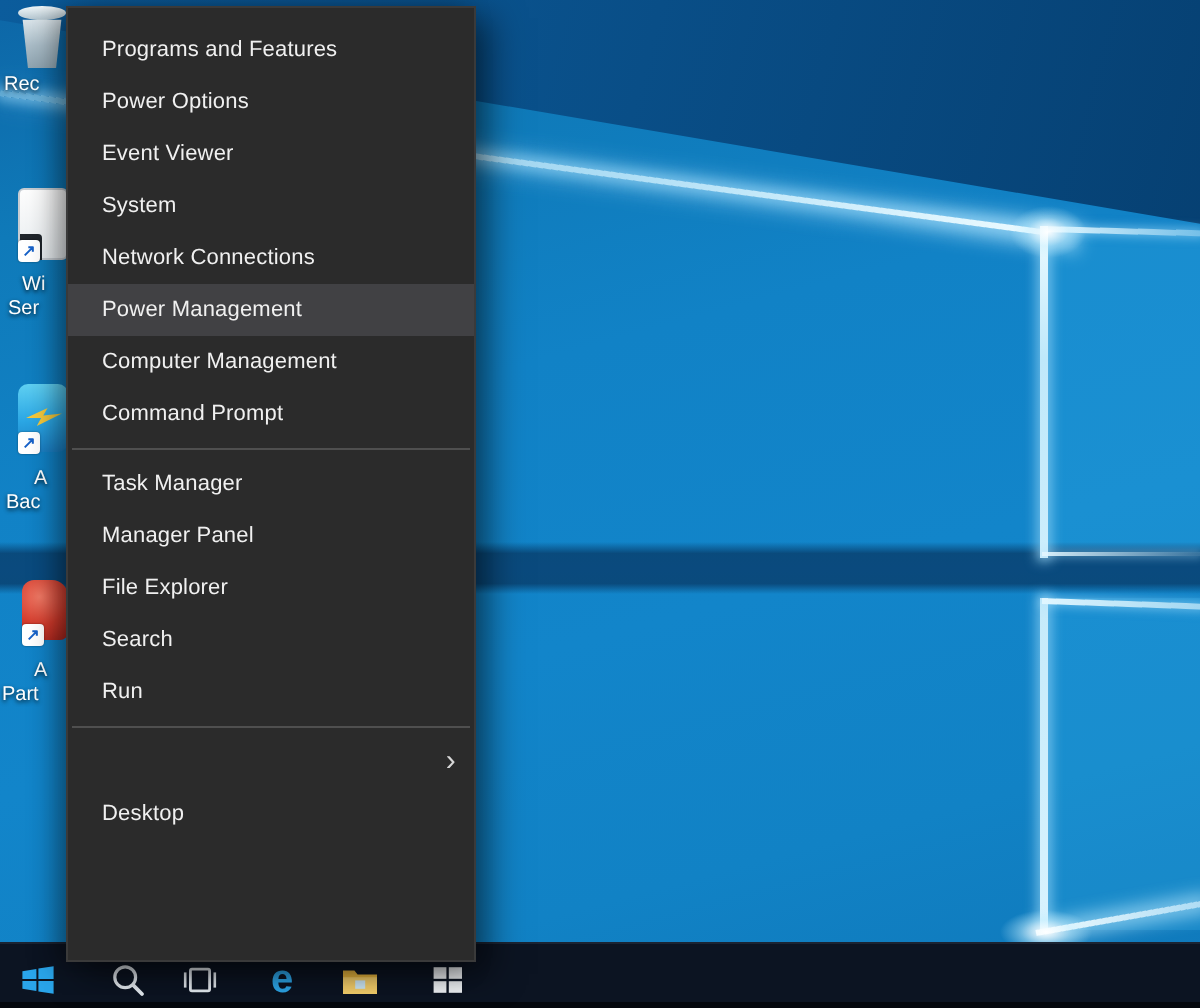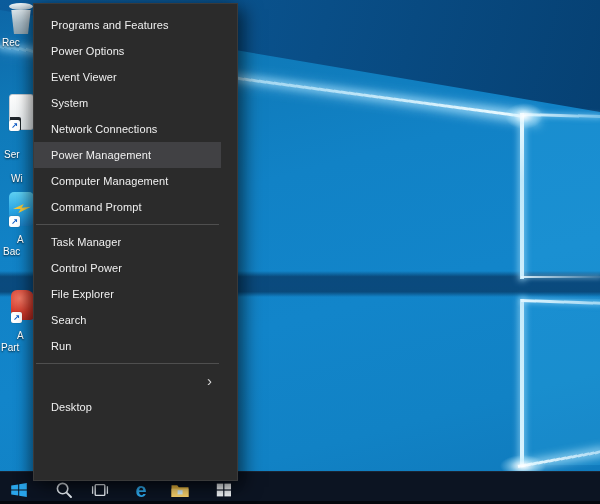--- a/index.html
+++ b/index.html
@@ -70,21 +70,21 @@
   .bkp-flash { position:absolute; left:4px; top:12px; width:18px; height:9px;
     background:#f5c93c; clip-path:polygon(0 55%,60% 0,48% 42%,100% 30%,30% 100%,42% 55%); }
   .part-box { position:absolute; left:11px; top:290px; width:23px; height:30px; border-radius:6px 8px 4px 4px;
     background:radial-gradient(circle at 38% 28%, #f07a66, #d43b2c 55%, #a8241c 100%); }
   .badge { position:absolute; width:11px; height:11px; background:#fff; border-radius:2px;
     color:#1661c8; font-size:8px; line-height:11px; text-align:center; font-weight:bold;
     box-shadow:0 0 1px rgba(0,0,0,0.5); }
 
   
   .menu { position:absolute; left:33px; top:3px; width:205px; height:478px; z-index:3;
-    background:#2b2b2b; border:1px solid #3a3a3a; padding:8px 16px 8px 0;
+    background:#2b2b2b; border:1px solid #3a3a3a; padding:8px 0 8px 0;
     box-shadow:-6px 2px 12px rgba(0,0,0,0.35), 7px 6px 16px rgba(0,0,0,0.5); }
   .mi { position:relative; height:26px; line-height:26px; padding-left:17px;
     color:#f0f0f0; font-size:11px; letter-spacing:0.1px; cursor:default; }
   .mi.hl { background:#414144; }
   .sep { height:1px; background:#4f4f4f; margin:4px 2px; }
   .chev { position:absolute; right:9px; top:0; font-size:15px; color:#d8d8d8; line-height:25px; }
 
   
   .taskbar { position:absolute; left:0; top:471px; width:600px; height:33px; z-index:2;
     background:#0c1422; border-top:1px solid #1b2433; }
@@ -120,21 +120,21 @@
     <div class="bin-lid"></div>
     <div class="bin-body"></div>
     <div class="dlabel" style="left:2px;top:37px;text-align:center;">Rec</div>
   </div>
 
   <div class="dicon" style="left:0;top:0;width:36px;height:170px;">
     <div class="media-box">
       <div class="media-corner">♪</div>
     </div>
     <div class="badge" style="left:9px;top:120px;">↗</div>
-    <div class="dlabel" style="left:11px;top:137px;margin-top:36px;">Wi</div>
+    <div class="dlabel" style="left:11px;top:137px;">Wi</div>
     <div class="dlabel" style="left:4px;top:149px;">Ser</div>
   </div>
 
   <div class="dicon" style="left:0;top:0;width:36px;height:270px;">
     <div class="bkp-box">
       <div class="bkp-flash"></div>
     </div>
     <div class="badge" style="left:9px;top:216px;">↗</div>
     <div class="dlabel" style="left:17px;top:234px;">A</div>
     <div class="dlabel" style="left:3px;top:246px;">Bac</div>
@@ -151,21 +151,21 @@
     <div class="mi">Programs and Features</div>
     <div class="mi">Power Options</div>
     <div class="mi">Event Viewer</div>
     <div class="mi">System</div>
     <div class="mi">Network Connections</div>
     <div class="mi hl">Power Management</div>
     <div class="mi">Computer Management</div>
     <div class="mi">Command Prompt</div>
     <div class="sep"></div>
     <div class="mi">Task Manager</div>
-    <div class="mi">Control Power</div>
+    <div class="mi">Manager Panel</div>
     <div class="mi">File Explorer</div>
     <div class="mi">Search</div>
     <div class="mi">Run</div>
     <div class="sep"></div>
     <div class="mi">
       <span class="chev">›</span>
     </div>
     <div class="mi">Desktop</div>
   </div>
 

